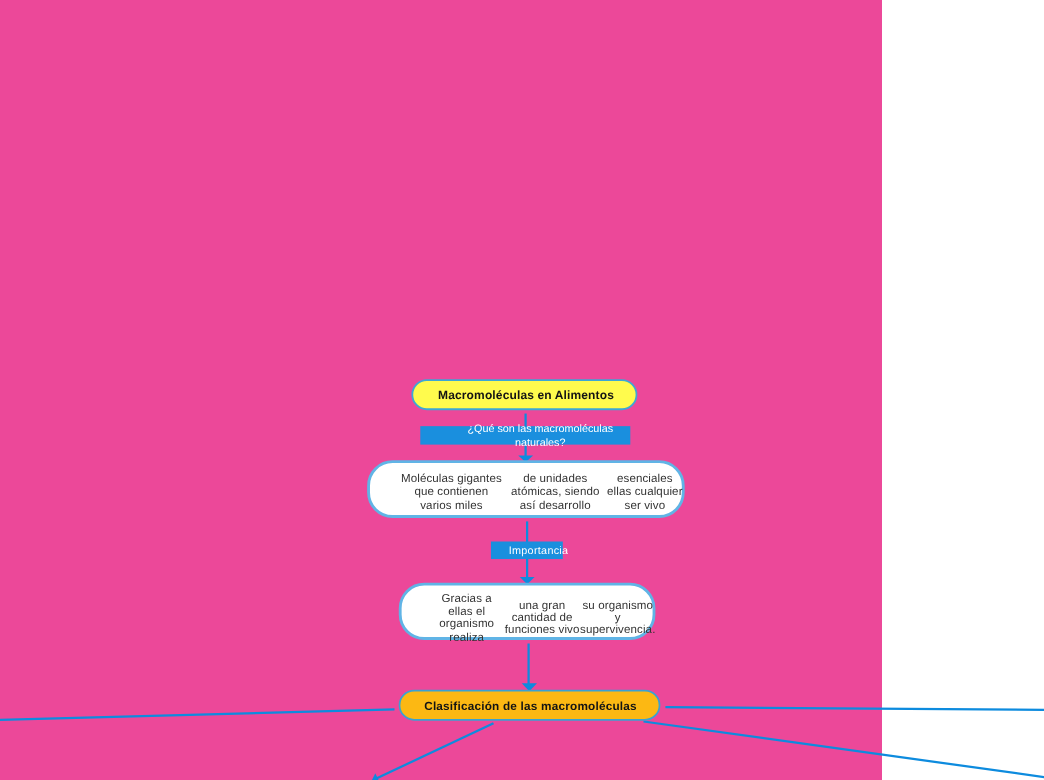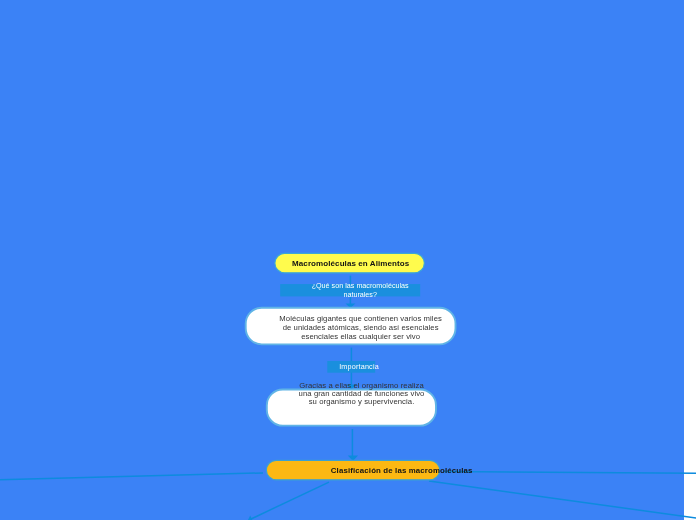--- a/index.html
+++ b/index.html
@@ -1,24 +1,24 @@
 <!DOCTYPE html>
 <html><head>
 <meta charset="utf-8">
 <style>
   html,body{margin:0;padding:0;}
   body{width:696px;height:520px;background:#ffffff;overflow:hidden;
        font-family:"Liberation Sans", sans-serif;}
-  #stage{position:relative;width:684px;height:520px;background:#3b82f6;}
+  #stage{position:relative;width:588px;height:520px;background:#ec4899;}
   #edges{position:absolute;left:0;top:0;width:696px;height:520px;}
   .txt{position:absolute;box-sizing:border-box;display:flex;align-items:center;
        justify-content:center;text-align:center;padding-left:20px;}
   .yellow{font-weight:bold;color:#141414;}
   .orange{font-weight:bold;color:#141414;}
-  .whitebox{color:#333333;flex-direction:column;}
+  .whitebox{color:#333333;flex-direction:row;}
   .bluelbl{color:#ffffff;}
 </style>
 </head>
 <body>
 
 <div id="stage">
   <svg id="edges" viewBox="0 0 696 520">
 
     <g stroke="#0d8bde" stroke-width="1.5" fill="none">
       <path d="M350.4 275.7 L350.4 304.4"></path>
@@ -48,30 +48,30 @@
   <div class="txt yellow" style="left:275px;top:253px;width:149px;height:20px;font-size:8px;letter-spacing:0.09px;padding-left:2.4px;">
     <span>Macromoléculas en Alimentos</span>
   </div>
 
   <div class="txt bluelbl" style="left:280.2px;top:284.1px;width:140px;height:12.3px;font-size:7.2px;">
     <span>¿Qué son las macromoléculas naturales?</span>
   </div>
 
   <div class="txt whitebox" style="left:245.3px;top:310.2px;width:210.7px;height:36.4px;font-size:7.7px;line-height:8.8px;letter-spacing:0.08px;">
     <span>Moléculas gigantes que contienen varios miles</span>
-    <span>de unidades atómicas, siendo así esenciales</span>
+    <span>de unidades atómicas, siendo así desarrollo</span>
     <span>esenciales ellas cualquier ser vivo</span>
   </div>
 
   <div class="txt bluelbl" style="left:335px;top:361px;width:47.9px;height:11.7px;font-size:7.2px;letter-spacing:0.2px;padding-left:0.2px;">
     <span>Importancia</span>
   </div>
 
-  <div class="txt whitebox" style="left:266.1px;top:376px;width:170.9px;height:36.4px;font-size:7.7px;line-height:8.45px;letter-spacing:0.08px;">
+  <div class="txt whitebox" style="left:266.1px;top:394px;width:170.9px;height:36.4px;font-size:7.7px;line-height:8.45px;letter-spacing:0.08px;">
     <span>Gracias a ellas el organismo realiza</span>
     <span>una gran cantidad de funciones vivo</span>
     <span>su organismo y supervivencia.</span>
   </div>
 
-  <div class="txt orange" style="left:266.1px;top:460.8px;width:173.7px;height:19.8px;font-size:7.85px;letter-spacing:0.14px;padding-left:1.5px;margin-left:48px;">
+  <div class="txt orange" style="left:266.1px;top:460.8px;width:173.7px;height:19.8px;font-size:7.85px;letter-spacing:0.14px;padding-left:1.5px;">
     <span>Clasificación de las macromoléculas</span>
   </div>
 </div>
 
 </body></html>

